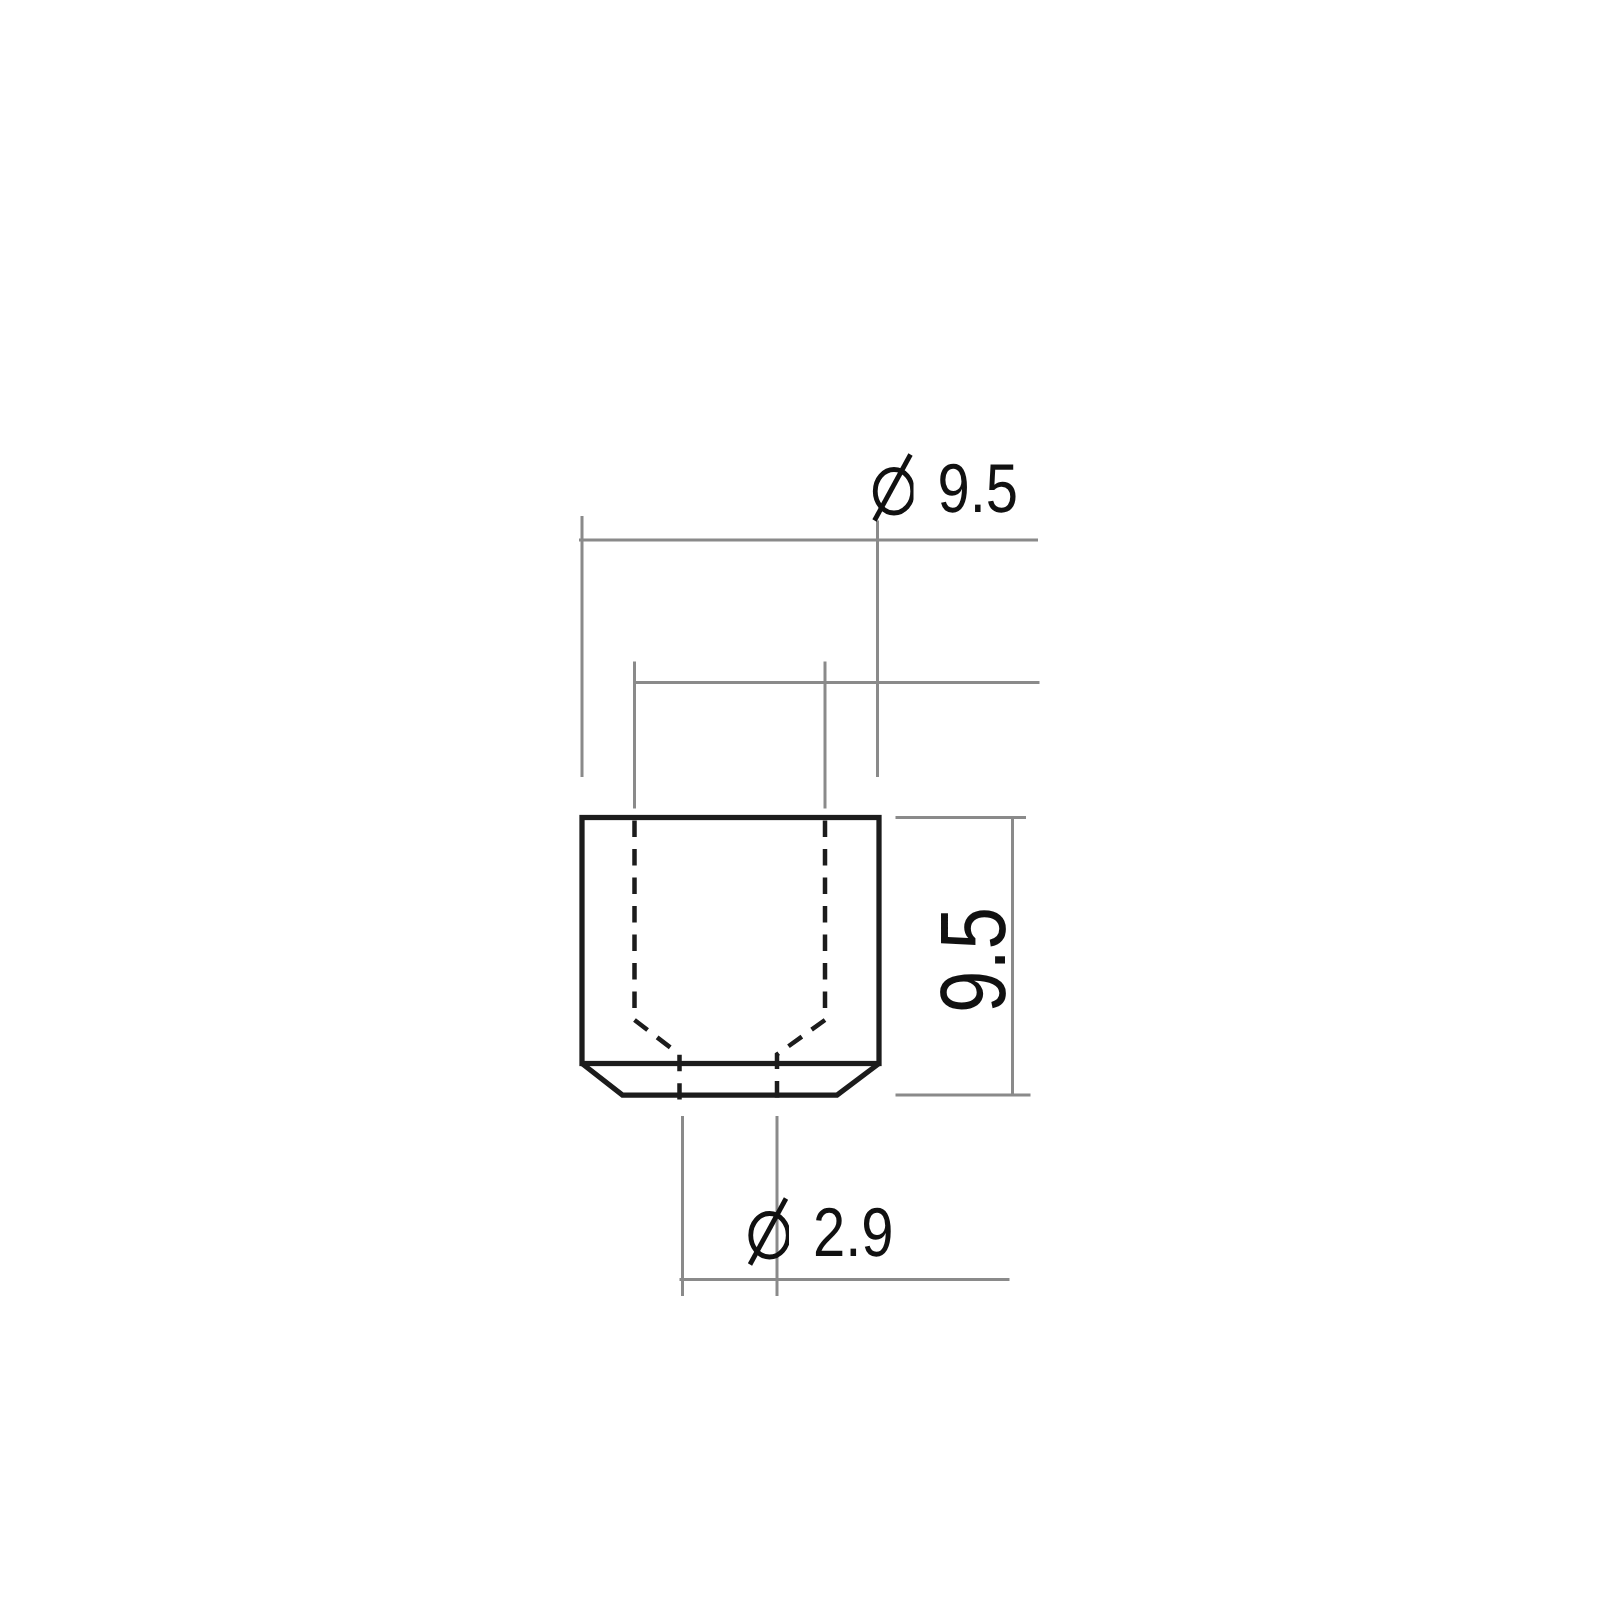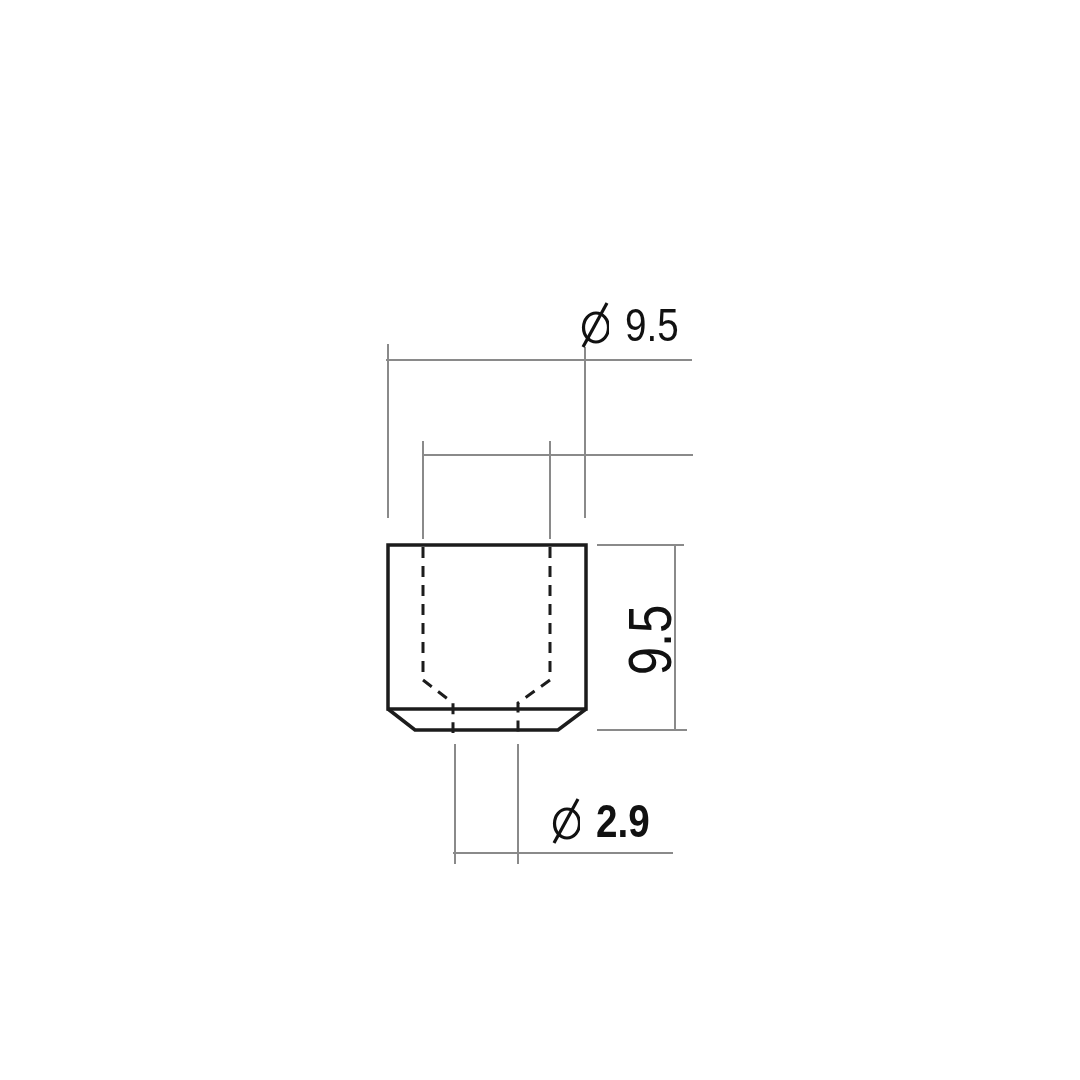--- a/index.html
+++ b/index.html
@@ -38,21 +38,21 @@
     margin-left: 16px;
     transform: scaleX(0.84);
     transform-origin: left center;
   }
   .phi {
     display: inline-flex;
     align-items: center;
   }
   .label-outer { left: 581px; top: 258px; }
   .label-bore  { left: 581px; top: 357px; }
-  .label-stem  { left: 552px; top: 754px; font-weight: bold; }
+  .label-stem  { left: 498px; top: 754px; }
   .label-height {
     position: absolute;
     left: 650px;
     top: 598px;
     color: #111111;
     font-size: 62px;
     line-height: 1;
     white-space: nowrap;
     transform: translate(-50%, -50%) rotate(-90deg) scaleX(0.82);
   }

